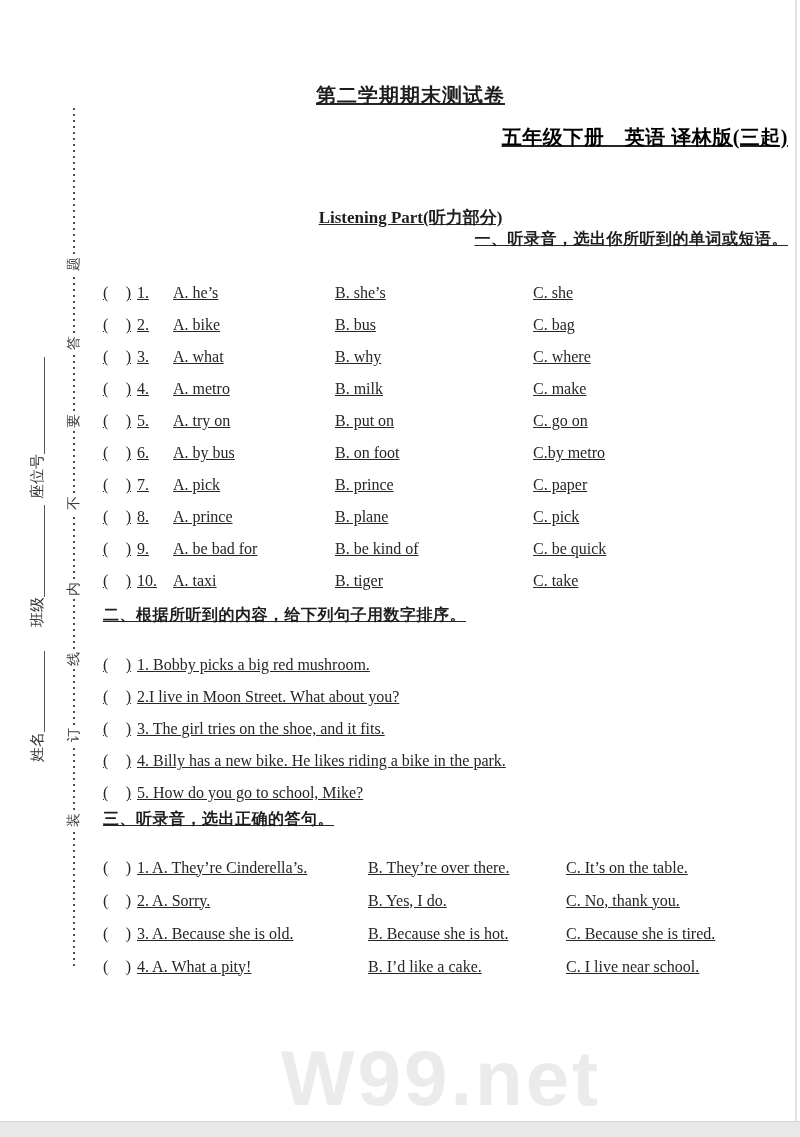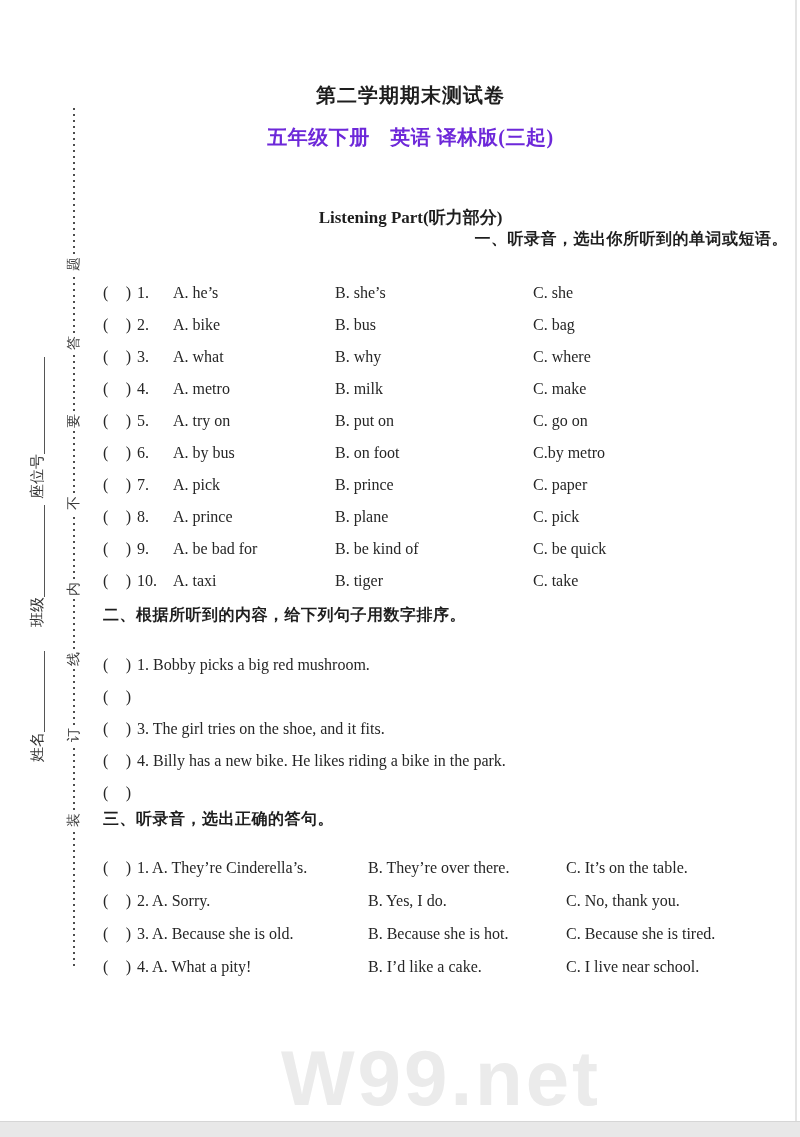--- a/index.html
+++ b/index.html
@@ -43,23 +43,23 @@
     position:absolute;left:27px;top:762px;width:466px;height:20px;
     transform:rotate(-90deg);transform-origin:0 0;
     display:flex;align-items:center;z-index:2;
     font-size:15px;color:#333;line-height:20px;white-space:nowrap;
   }
   .blank-line{
     display:inline-block;align-self:flex-end;
     border-bottom:1.4px solid #555;height:14px;margin-bottom:2px;flex:0 0 auto;
   }
   
-  .content{position:relative;z-index:1;padding:0 12px 0 103px;}
+  .content{position:relative;z-index:1;padding:0 12px 0 103px;text-decoration:underline;}
   .title{margin-top:82px;text-align:center;font-size:20px;font-weight:bold;line-height:26px;letter-spacing:1px;color:#1e1e1e;margin-left:-70px;}
-  .subtitle{margin-top:16px;text-align:center;font-size:20px;font-weight:bold;line-height:26px;letter-spacing:0.5px;color:#6d28d9;margin-left:-70px;}
+  .subtitle{margin-top:16px;text-align:right;font-size:20px;font-weight:bold;line-height:26px;letter-spacing:0.5px;color:#000000;margin-left:-70px;}
   .part-heading{margin-top:57px;text-align:center;font-size:17px;font-weight:bold;line-height:22px;color:#1e1e1e;margin-left:-70px;}
   .sec-heading{font-size:16px;font-weight:bold;line-height:20px;color:#1e1e1e;letter-spacing:0.5px;}
   .mt-s1{text-align:right;}
   .mt-s2{margin-top:8px;}
   .mt-s3{}
   .rows-s1{margin-top:28px;}
   .rows-s2{margin-top:24px;}
   .rows-s3{margin-top:22px;}
   .qrow{display:grid;align-items:center;height:32px;font-size:16px;}
   .qrow.s1{grid-template-columns:34px 36px 162px 198px 1fr;}
@@ -222,40 +222,42 @@
             <span>(</span>
             <span>)</span>
           </span>
         <span class="qtext">1. Bobby picks a big red mushroom.</span>
       </div>
       <div class="qrow s2">
         <span class="paren">
             <span>(</span>
             <span>)</span>
           </span>
+        <span class="qtext">2.I live in Moon Street. What about you?</span>
       </div>
       <div class="qrow s2">
         <span class="paren">
             <span>(</span>
             <span>)</span>
           </span>
         <span class="qtext">3. The girl tries on the shoe, and it fits.</span>
       </div>
       <div class="qrow s2">
         <span class="paren">
             <span>(</span>
             <span>)</span>
           </span>
         <span class="qtext">4. Billy has a new bike. He likes riding a bike in the park.</span>
       </div>
       <div class="qrow s2">
         <span class="paren">
             <span>(</span>
             <span>)</span>
           </span>
+        <span class="qtext">5. How do you go to school, Mike?</span>
       </div>
     </div>
 
     <div class="sec-heading mt-s3">三、听录音，选出正确的答句。</div>
     <div class="rows-s3">
       <div class="qrow s3">
         <span class="paren">
             <span>(</span>
             <span>)</span>
           </span>

